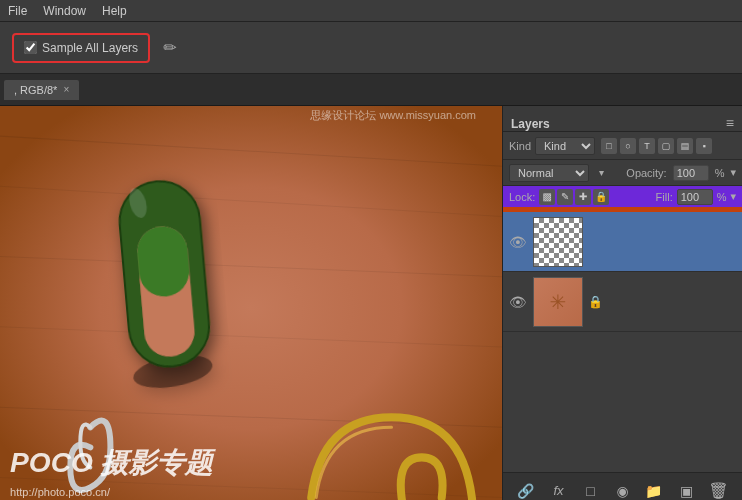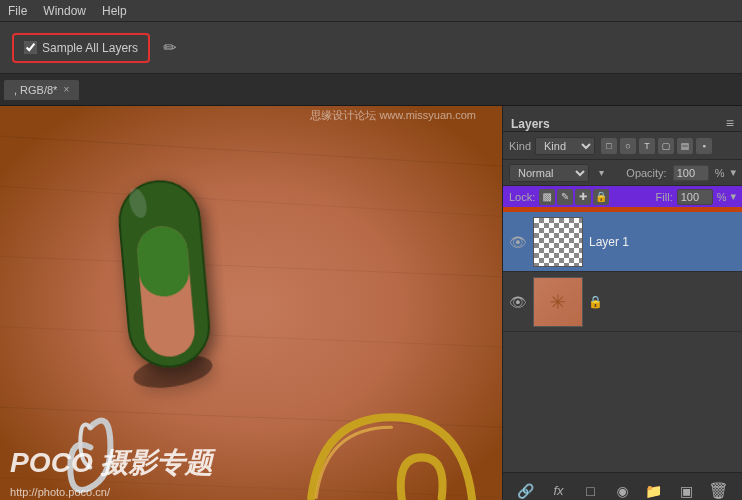--- a/index.html
+++ b/index.html
@@ -540,21 +540,20 @@
       <span style="color:#aaa; font-size:11px; cursor:pointer;">▾</span>
     </div>
 
     <div class="layers-list">
 
       <div class="layer-item selected">
         <div class="layer-eye">👁</div>
         <div class="layer-thumbnail">
           <div class="layer-thumb-transparent"></div>
         </div>
-        <span class="layer-name">Layer 1</span>
       </div>
 
       <div class="layer-item">
         <div class="layer-eye">👁</div>
         <div class="layer-thumbnail">
           <div class="layer-thumb-bg"></div>
         </div>
         <div class="layer-lock-icon">🔒</div>
       </div>
 

